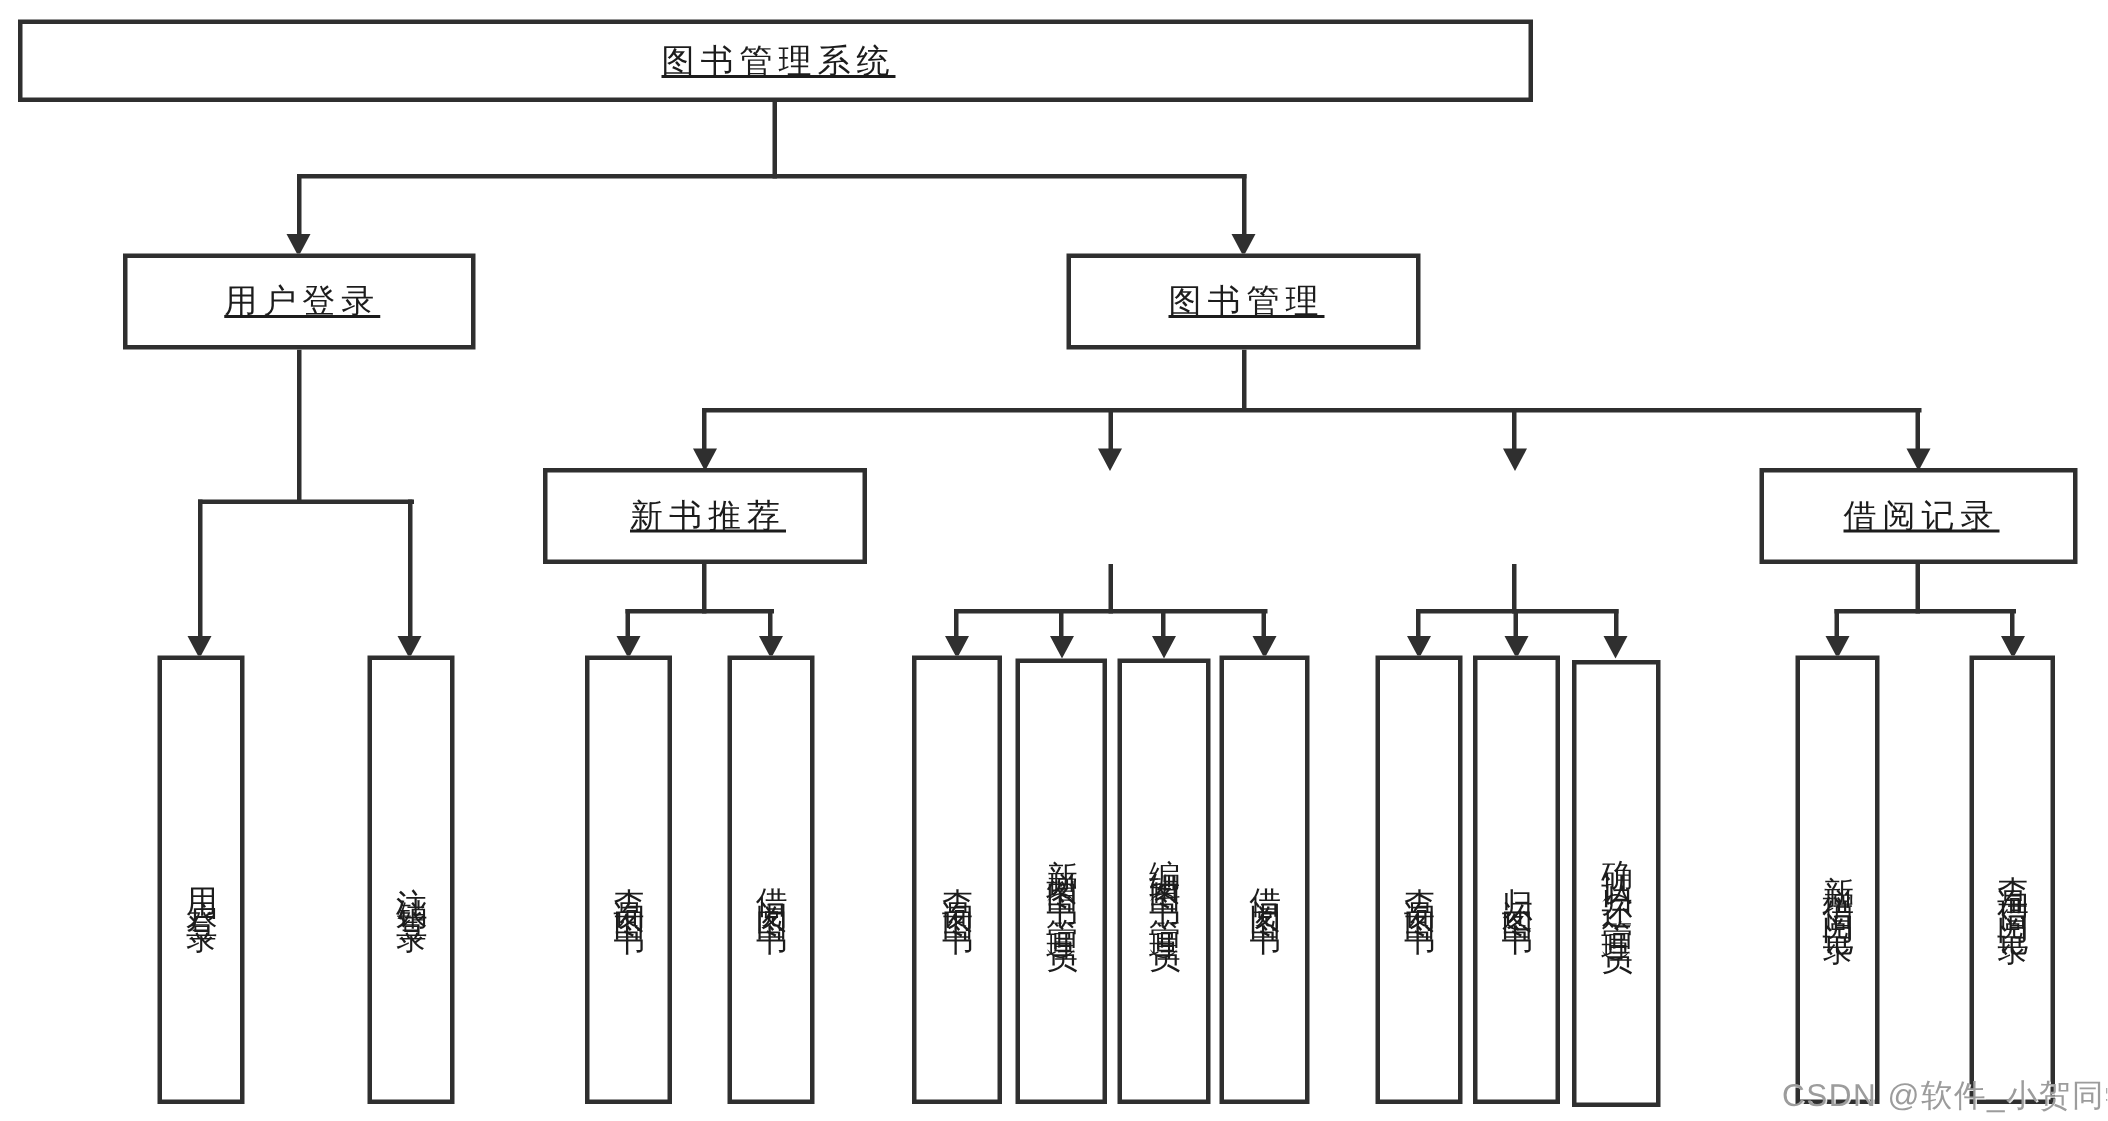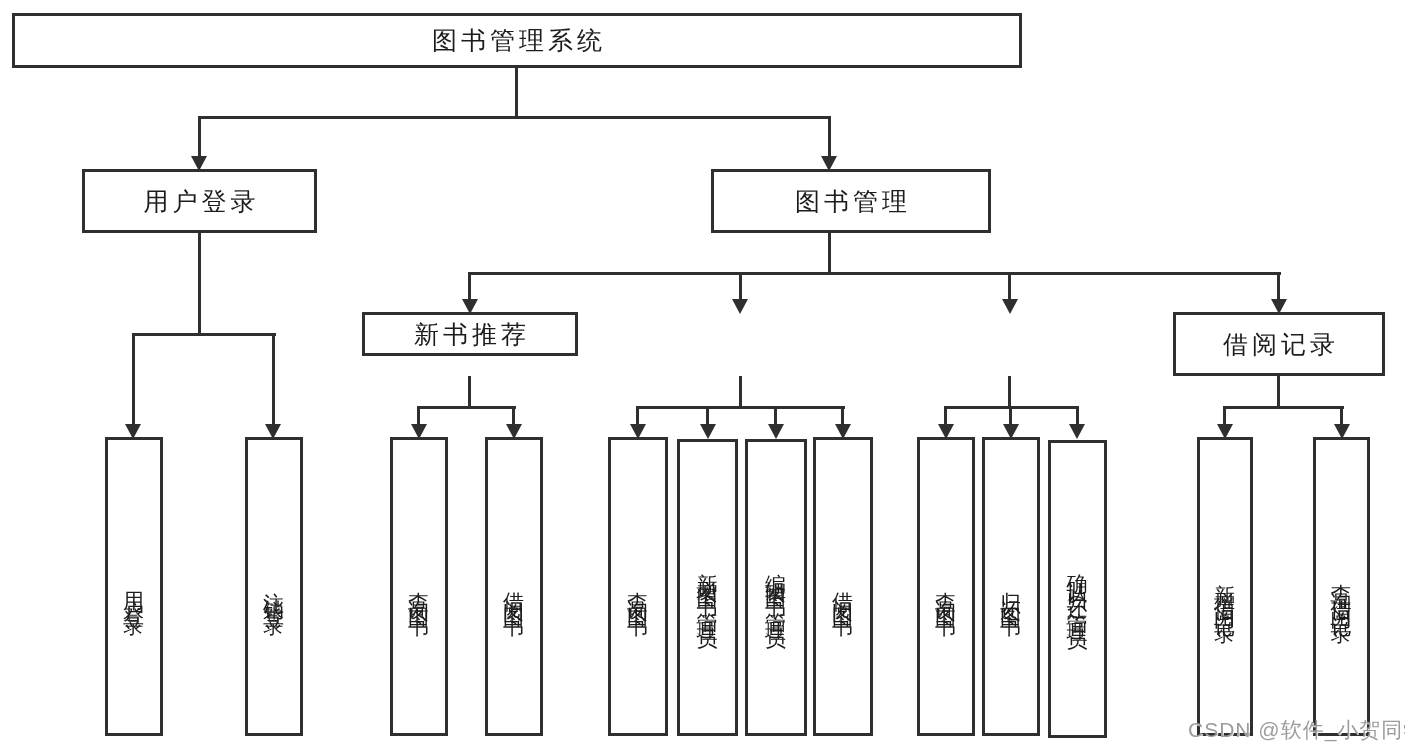--- a/index.html
+++ b/index.html
@@ -18,21 +18,21 @@
   .v{position:absolute;width:3px;background:var(--line);}
   .h{position:absolute;height:3px;background:var(--line);}
   .ah{position:absolute;width:0;height:0;
       border-left:8px solid transparent;border-right:8px solid transparent;
       border-top:15px solid var(--line);}
   
   .box{
     position:absolute;box-sizing:border-box;background:#fff;
     border:3px solid var(--line);
     display:flex;align-items:center;justify-content:center;
-    font-size:25px;letter-spacing:4px;white-space:nowrap;
+    font-size:22px;letter-spacing:4px;white-space:nowrap;text-decoration:underline;
   }
   .box span{margin-right:-4px;}
   
   .vbox{
     position:absolute;box-sizing:border-box;background:#fff;
     border:3px solid var(--line);
     display:flex;align-items:center;justify-content:center;
     writing-mode:vertical-rl;text-orientation:mixed;
     font-size:21px;letter-spacing:8px;line-height:1;
   }
@@ -107,25 +107,25 @@
   <div class="v" style="left:1340px;top:406px;height:20px"></div>
   <div class="ah" style="left:1334px;top:424px"></div>
 
   <div class="box" style="left:12px;top:13px;width:1010px;height:55px">
     <span>图书管理系统</span>
   </div>
 
   <div class="box" style="left:82px;top:169px;width:235px;height:64px">
     <span>用户登录</span>
   </div>
-  <div class="box" style="left:711px;top:169px;width:280px;height:64px">
+  <div class="box" style="left:711px;top:169px;width:236px;height:64px">
     <span>图书管理</span>
   </div>
 
-  <div class="box" style="left:362px;top:312px;width:216px;height:44px">
+  <div class="box" style="left:362px;top:312px;width:216px;height:64px">
     <span>新书推荐</span>
   </div>
   <div class="box" style="left:1173px;top:312px;width:212px;height:64px">
     <span>借阅记录</span>
   </div>
 
   <div class="vbox" style="left:105px;top:437px;width:58px;height:299px">
     <span>用户登录</span>
   </div>
   <div class="vbox" style="left:245px;top:437px;width:58px;height:299px">

